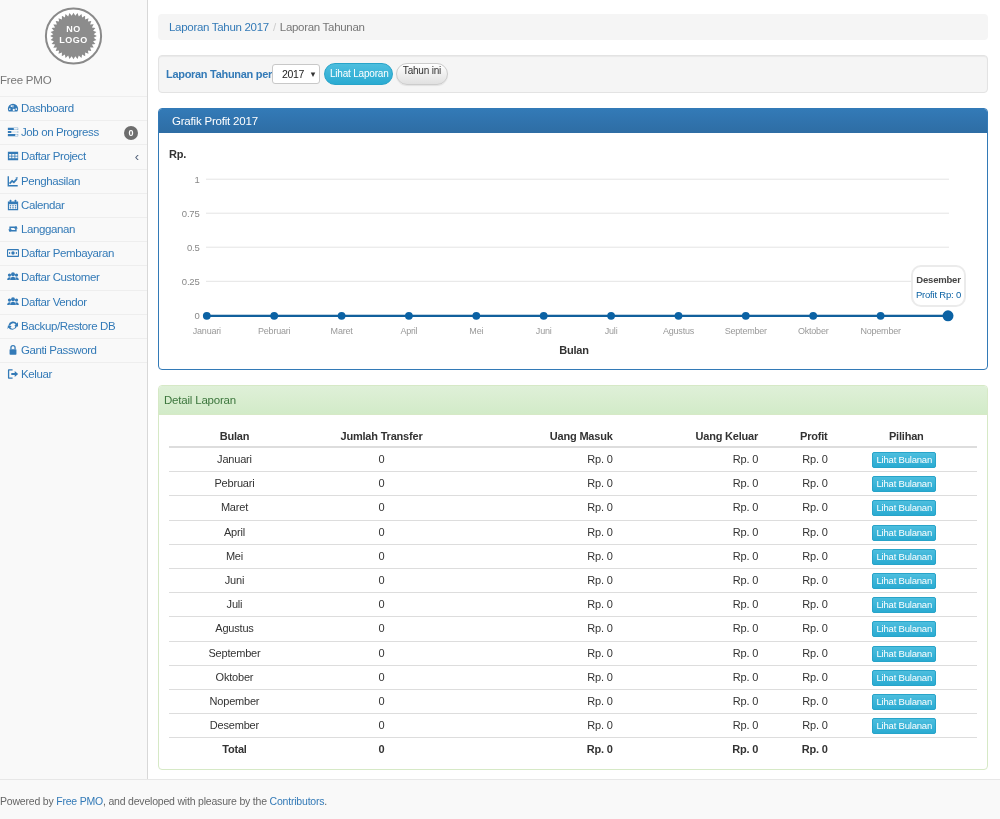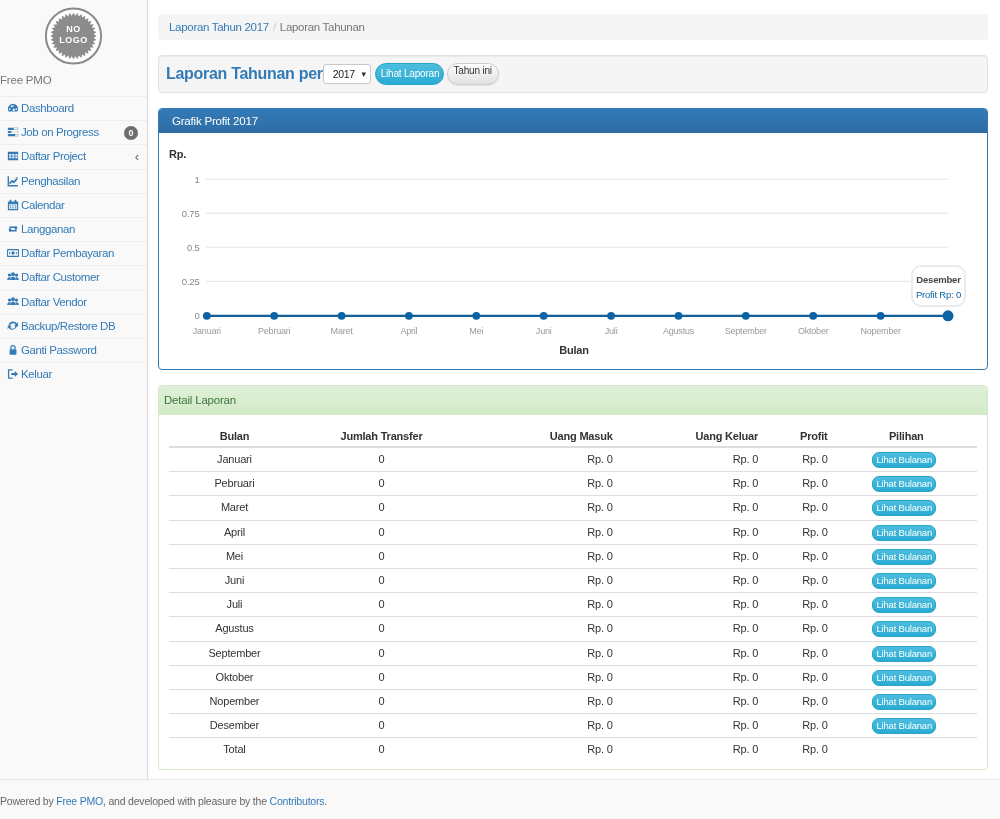--- a/index.html
+++ b/index.html
@@ -18,21 +18,21 @@
 .badge0{position:absolute;right:9px;top:5px;width:14px;height:14px;border-radius:8px;
   background:#6e6e6e;color:#fff;font-size:9px;font-weight:bold;text-align:center;line-height:14px}
 .chev{position:absolute;right:8px;top:0;color:#53627a;font-size:13px;line-height:23px;font-weight:normal}
 
 #content{position:absolute;left:148px;top:4px;width:852px;padding:10px 12px 0 10px}
 .breadcrumb{background:#f5f5f5;border-radius:4px;padding:4px 11px;height:26px;
   color:#777;font-size:11.5px;line-height:18px;margin-bottom:15px;letter-spacing:-0.3px}
 .breadcrumb .sep{color:#ccc;padding:0 4px}
 .well{background:#f5f5f5;border:1px solid #e3e3e3;border-radius:4px;height:38px;
   box-shadow:inset 0 1px 1px rgba(0,0,0,.05);margin-bottom:15px;padding:7px 7px}
-.well b{color:#337ab7;font-size:16px;letter-spacing:-0.3px;line-height:22px;vertical-align:middle;white-space:nowrap}
+.well b{color:#337ab7;font-size:11px;letter-spacing:-0.3px;line-height:22px;vertical-align:middle;white-space:nowrap}
 .yr{display:inline-block;height:20px;width:48px;font-size:10.5px;letter-spacing:-0.3px;
   border:1px solid #c8c8c8;border-radius:3px;background:#fff;color:#222;vertical-align:middle;
   line-height:18px;padding-left:9px;position:relative}
 .yr:after{content:"\25BE";position:absolute;right:4px;top:0;font-size:9px;color:#333}
 .btn{display:inline-block;vertical-align:middle;border-radius:11px;font-size:12px;
   text-align:center;cursor:default;white-space:nowrap}
 .btn-info{background:linear-gradient(#4dbede,#2aabd2);border:1px solid #28a4c9;color:#fff;
   padding:3px 5px;line-height:14px;height:22px;width:69px;margin-left:4px;font-size:10px;letter-spacing:-0.2px}
 .btn-default{background:linear-gradient(#fff,#e0e0e0);border:1px solid #ccc;color:#333;
   padding:0 5px;line-height:14px;height:22px;width:52px;margin-left:3px;box-shadow:0 1px 1px rgba(0,0,0,.08);font-size:10px;letter-spacing:-0.2px}
@@ -46,21 +46,21 @@
   padding:5px 5px;font-size:11.5px;letter-spacing:-0.2px;line-height:18px;border-bottom:1px solid #d6e9c6;border-radius:3px 3px 0 0}
 
 .pbody{padding:10px 10px 8px}
 table.rep{width:100%;border-collapse:collapse;font-size:11px;letter-spacing:-0.2px}
 table.rep th{font-weight:bold;border-bottom:2px solid #ddd;padding:2.5px 8px;line-height:16px}
 table.rep td{border-top:1px solid #ddd;padding:3.1px 8px;line-height:17px}
 table.rep tr:first-child td{border-top:none}
 table.rep .c{text-align:center}
 table.rep .r{text-align:right}
 .btn-xs{background:linear-gradient(#4dbede,#2aabd2);border:1px solid #28a4c9;color:#fff;
-  font-size:9.5px;letter-spacing:-0.2px;border-radius:7px;display:inline-block;width:64px;height:16px;line-height:14px;position:relative;left:-2px}
+  font-size:9.5px;letter-spacing:-0.2px;border-radius:2px;display:inline-block;width:64px;height:16px;line-height:14px;position:relative;left:-2px}
 
 #footer{position:absolute;left:0;top:779px;width:1000px;height:40px;background:#f9f9f9;
   border-top:1px solid #e7e7e7;text-align:left;color:#666;font-size:10.5px;padding-top:15px}
 </style>
 </head>
 <body>
 <div id="sidebar">
   <div id="logoBox">
     <svg width="148" height="76" style="display:block">
       <circle cx="73.5" cy="36" r="27.6" fill="#fff" stroke="#8a8a8a" stroke-width="2"></circle>
@@ -329,21 +329,21 @@
               <td class="c"><span class="btn-xs">Lihat Bulanan</span></td>
             </tr>
             <tr>
               <td class="c">Desember</td>
               <td class="c">0</td>
               <td class="r">Rp. 0</td>
               <td class="r">Rp. 0</td>
               <td class="r">Rp. 0</td>
               <td class="c"><span class="btn-xs">Lihat Bulanan</span></td>
             </tr>
-            <tr style="font-weight:normal">
+            <tr style="font-weight:bold">
               <td class="c">Total</td>
               <td class="c">0</td>
               <td class="r">Rp. 0</td>
               <td class="r">Rp. 0</td>
               <td class="r">Rp. 0</td>
               <td class="c"></td>
             </tr>
           </tbody>
         </table>
     </div>

